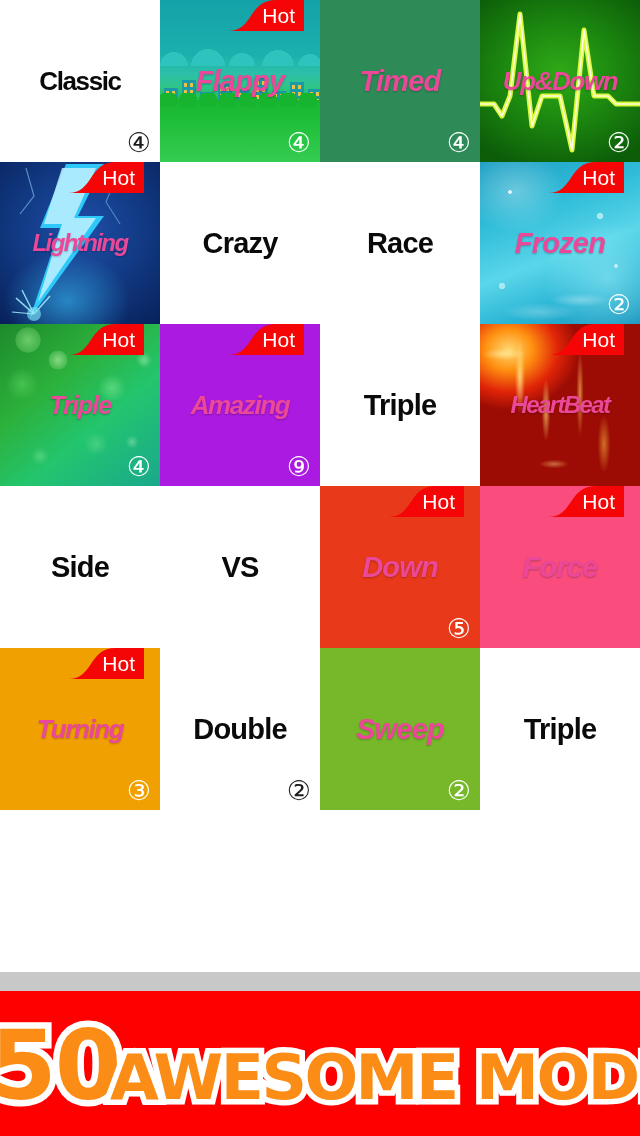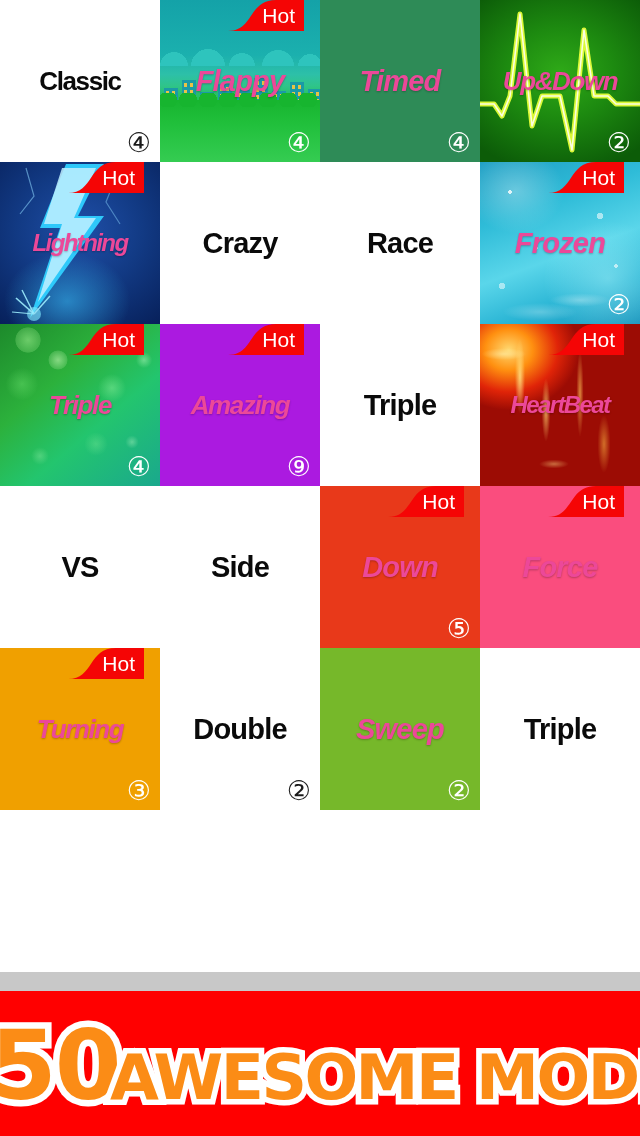--- a/index.html
+++ b/index.html
@@ -392,25 +392,25 @@
       <div class="label light xs">HeartBeat</div>
       <div class="hot">
         <svg viewBox="0 0 76 31" preserveAspectRatio="none">
           <path d="M76 0 L76 31 L0 31 C26 31 20 0 48 0 Z" fill="#f50505"></path>
         </svg>
         <span>Hot</span>
       </div>
     </div>
     <div class="cell">
       <div class="bg" style="background: rgb(255, 255, 255);"></div>
+      <div class="label dark">Side</div>
+    </div>
+    <div class="cell">
+      <div class="bg" style="background: rgb(255, 255, 255);"></div>
       <div class="label dark">VS</div>
-    </div>
-    <div class="cell">
-      <div class="bg" style="background: rgb(255, 255, 255);"></div>
-      <div class="label dark">Side</div>
     </div>
     <div class="cell">
       <div class="bg" style="background: rgb(232, 57, 26);"></div>
       <div class="label light">Down</div>
       <div class="badge light">⑤</div>
       <div class="hot">
         <svg viewBox="0 0 76 31" preserveAspectRatio="none">
           <path d="M76 0 L76 31 L0 31 C26 31 20 0 48 0 Z" fill="#f50505"></path>
         </svg>
         <span>Hot</span>

